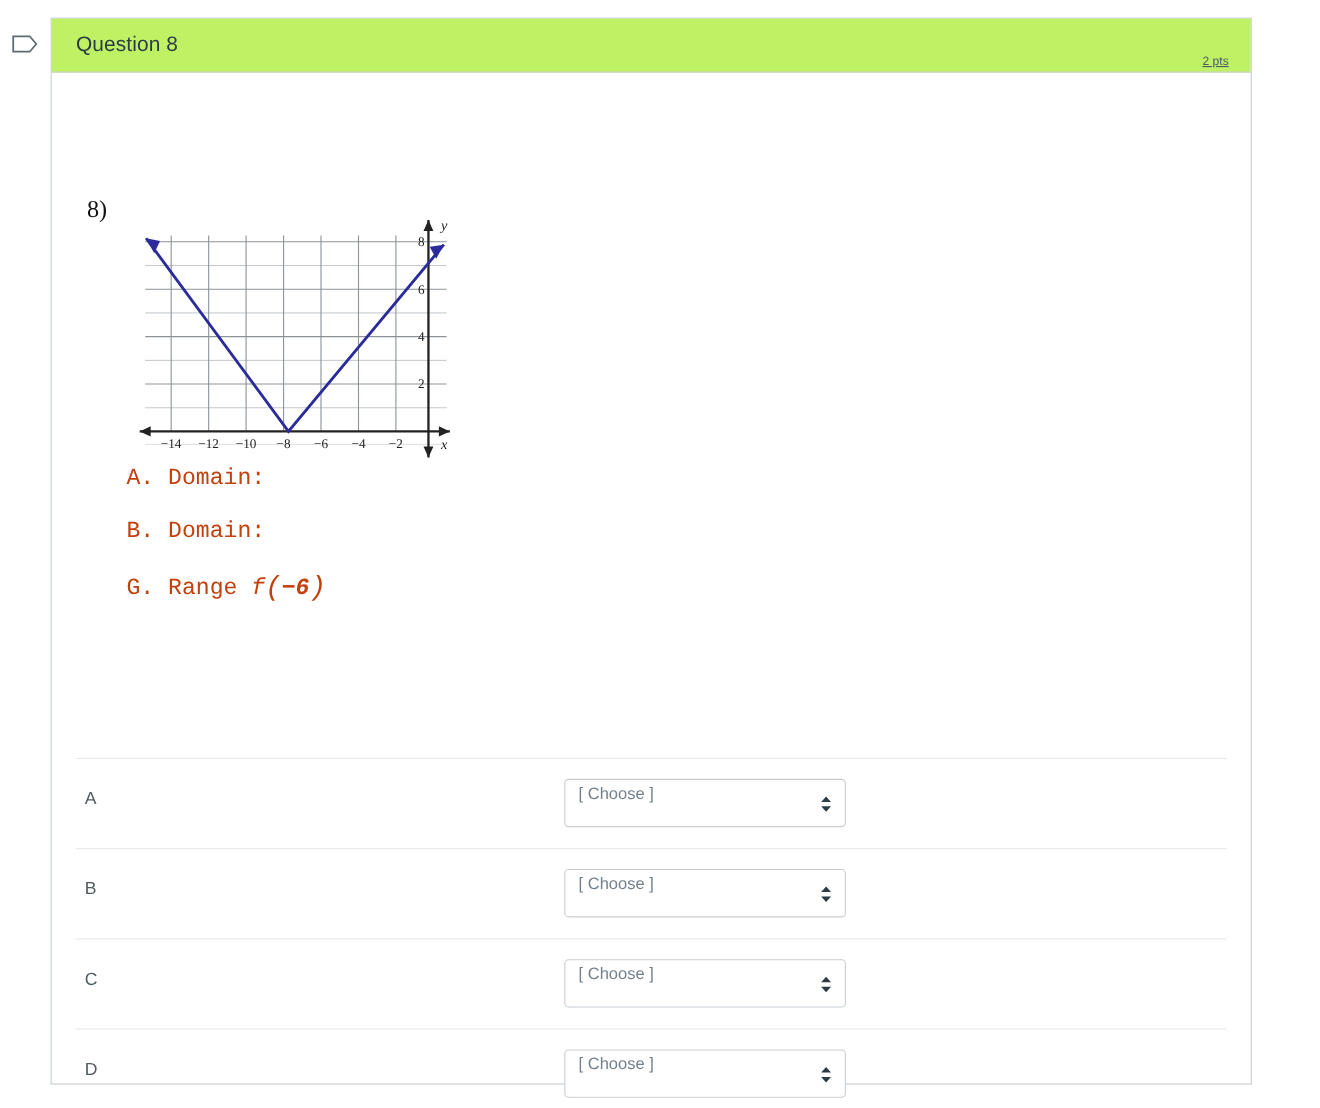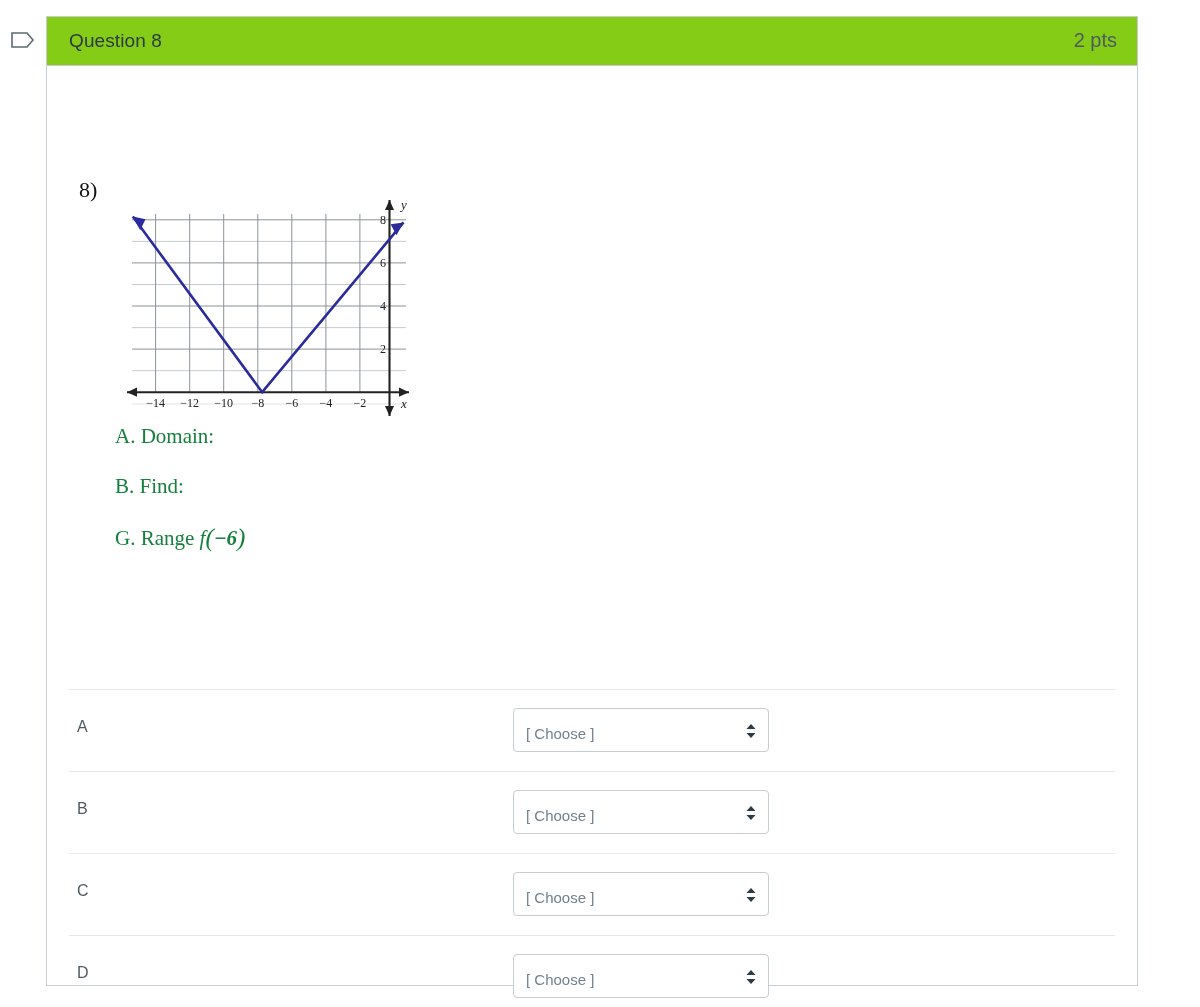--- a/index.html
+++ b/index.html
@@ -32,39 +32,40 @@
     top: 16px;
     width: 1092px;
     height: 970px;
     border: 1px solid #c7cdd1;
     background: #ffffff;
     box-sizing: border-box;
   }
   .question-header {
     position: relative;
     height: 49px;
-    background: #84cc16;
+    background: #bef264;
     border-bottom: 1px solid #c7cdd1;
     box-sizing: border-box;
   }
   .question-title {
     position: absolute;
     left: 22px;
     top: 13px;
     font-size: 19px;
     color: #2d3b45;
     font-weight: 400;
     letter-spacing: .1px;
   }
   .question-points {
     position: absolute;
     right: 20px;
-    top: 12px;
-    font-size: 20px;
+    top: 33px;
+    font-size: 11px;
     color: #4e5b61;
+    text-decoration: underline;
   }
 
   
   .question-body {
     position: relative;
     height: 919px;
   }
 
   
   .problem-number {
@@ -82,23 +83,23 @@
     width: 310px;
     height: 235px;
   }
   .prompt-list {
     position: absolute;
     left: 68px;
     top: 358px;
     width: 600px;
   }
   .prompt-line {
-    font-family: Liberation Serif, serif;
+    font-family: Liberation Mono, monospace;
     font-size: 21px;
-    color: #15803d;
+    color: #c2410c;
     margin-bottom: 25px;
     white-space: nowrap;
   }
   .prompt-line .mathi {
     font-style: italic;
   }
   .prompt-line .bigparen {
     font-size: 25px;
     font-style: italic;
     vertical-align: -1px;
@@ -132,21 +133,21 @@
     height: 44px;
     border: 1px solid #c7cdd1;
     border-radius: 4px;
     background: #ffffff;
     box-sizing: border-box;
     cursor: pointer;
   }
   .select-text {
     position: absolute;
     left: 12px;
-    top: 16px;
+    top: 4px;
     font-size: 15px;
     color: #73818c;
   }
   .select-arrow {
     position: absolute;
     right: 11px;
     top: 13px;
     width: 12px;
     height: 18px;
   }
@@ -244,21 +245,21 @@
 
           <polyline points="23.8,30.6 153.2,206.2 294.5,36.4" fill="none" stroke="#2b2b9c" stroke-width="2.6" stroke-linejoin="miter"></polyline>
 
           <polygon points="23.8,30.6 36.5,33.2 31.2,44.2" fill="#2b2b9c"></polygon>
           <polygon points="294.5,36.4 281.6,38.3 287.5,49.3" fill="#2b2b9c"></polygon>
         </svg>
       </div>
 
       <div class="prompt-list">
         <div class="prompt-line">A. Domain:</div>
-        <div class="prompt-line">B. Find:</div>
+        <div class="prompt-line">B. Domain:</div>
         <div class="prompt-line">
           <span>G. Range </span><span class="mathi"><span style="font-style:italic;">f</span><span class="bigparen">(</span><b>−6</b><span class="bigparen">)</span></span>
         </div>
       </div>
 
       <div class="answers">
 
         <div class="answer-row">
           <div class="answer-label">A</div>
           <div class="select-box">

